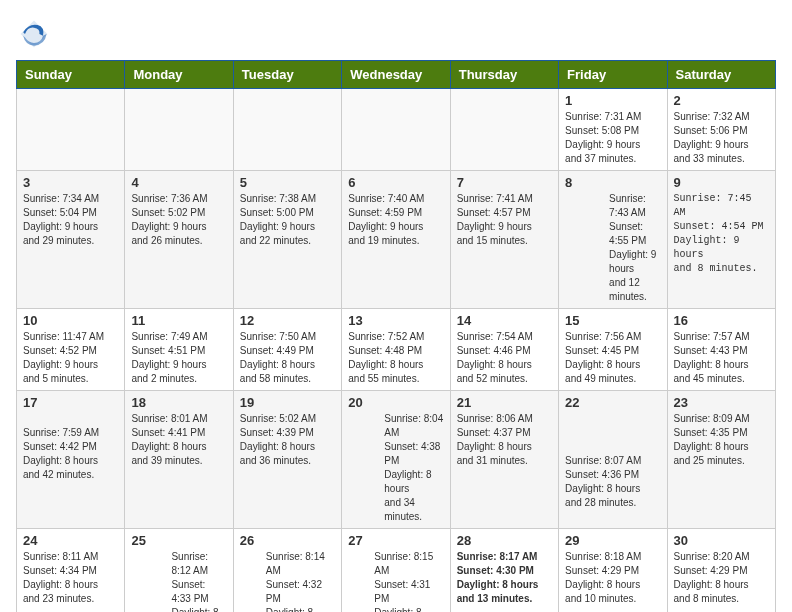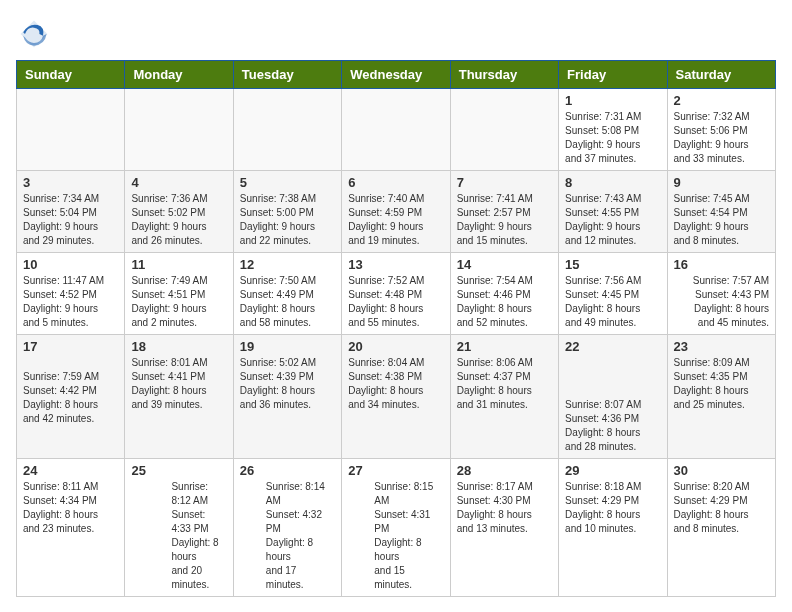--- a/index.html
+++ b/index.html
@@ -174,34 +174,34 @@
         <td>
           <span class="day-number">6</span>
           <div class="day-info" style="white-space: pre-line;">Sunrise: 7:40 AM
 Sunset: 4:59 PM
 Daylight: 9 hours
 and 19 minutes.</div>
         </td>
         <td>
           <span class="day-number">7</span>
           <div class="day-info" style="white-space: pre-line;">Sunrise: 7:41 AM
-Sunset: 2:57 PM
+Sunset: 4:57 PM
 Daylight: 9 hours
 and 15 minutes.</div>
         </td>
         <td>
           <span class="day-number">8</span>
-          <div class="day-info" style="white-space: pre-line;">Sunrise: 7:43 AM
+          <div class="day-info" style="white-space: pre-line; margin-left: 44px;">Sunrise: 7:43 AM
 Sunset: 4:55 PM
 Daylight: 9 hours
 and 12 minutes.</div>
         </td>
         <td>
           <span class="day-number">9</span>
-          <div class="day-info" style="white-space: pre-line;">Sunrise: 7:45 AM
+          <div class="day-info" style="white-space: pre-line; font-family: Liberation Mono, monospace;">Sunrise: 7:45 AM
 Sunset: 4:54 PM
 Daylight: 9 hours
 and 8 minutes.</div>
         </td>
       </tr>
       <tr>
         <td>
           <span class="day-number">10</span>
           <div class="day-info" style="white-space: pre-line;">Sunrise: 11:47 AM
 Sunset: 4:52 PM
@@ -238,21 +238,21 @@
         </td>
         <td>
           <span class="day-number">15</span>
           <div class="day-info" style="white-space: pre-line;">Sunrise: 7:56 AM
 Sunset: 4:45 PM
 Daylight: 8 hours
 and 49 minutes.</div>
         </td>
         <td>
           <span class="day-number">16</span>
-          <div class="day-info" style="white-space: pre-line; text-align: right;">Sunrise: 7:57 AM
+          <div class="day-info" style="white-space: pre-line;">Sunrise: 7:57 AM
 Sunset: 4:43 PM
 Daylight: 8 hours
 and 45 minutes.</div>
         </td>
       </tr>
       <tr class="row-shaded">
         <td>
           <span class="day-number">17</span>
           <div class="day-info" style="white-space: pre-line; margin-top: 16px;">Sunrise: 7:59 AM
 Sunset: 4:42 PM
@@ -268,21 +268,21 @@
         </td>
         <td>
           <span class="day-number">19</span>
           <div class="day-info" style="white-space: pre-line;">Sunrise: 5:02 AM
 Sunset: 4:39 PM
 Daylight: 8 hours
 and 36 minutes.</div>
         </td>
         <td>
           <span class="day-number">20</span>
-          <div class="day-info" style="white-space: pre-line;">Sunrise: 8:04 AM
+          <div class="day-info" style="white-space: pre-line; margin-left: 36px;">Sunrise: 8:04 AM
 Sunset: 4:38 PM
 Daylight: 8 hours
 and 34 minutes.</div>
         </td>
         <td>
           <span class="day-number">21</span>
           <div class="day-info" style="white-space: pre-line;">Sunrise: 8:06 AM
 Sunset: 4:37 PM
 Daylight: 8 hours
 and 31 minutes.</div>
@@ -326,21 +326,21 @@
         </td>
         <td>
           <span class="day-number">27</span>
           <div class="day-info" style="white-space: pre-line; margin-left: 26px;">Sunrise: 8:15 AM
 Sunset: 4:31 PM
 Daylight: 8 hours
 and 15 minutes.</div>
         </td>
         <td>
           <span class="day-number">28</span>
-          <div class="day-info" style="white-space: pre-line;">Sunrise: 8:17 AM
+          <div class="day-info" style="white-space: pre-line; font-weight: bold;">Sunrise: 8:17 AM
 Sunset: 4:30 PM
 Daylight: 8 hours
 and 13 minutes.</div>
         </td>
         <td>
           <span class="day-number">29</span>
           <div class="day-info" style="white-space: pre-line;">Sunrise: 8:18 AM
 Sunset: 4:29 PM
 Daylight: 8 hours
 and 10 minutes.</div>

